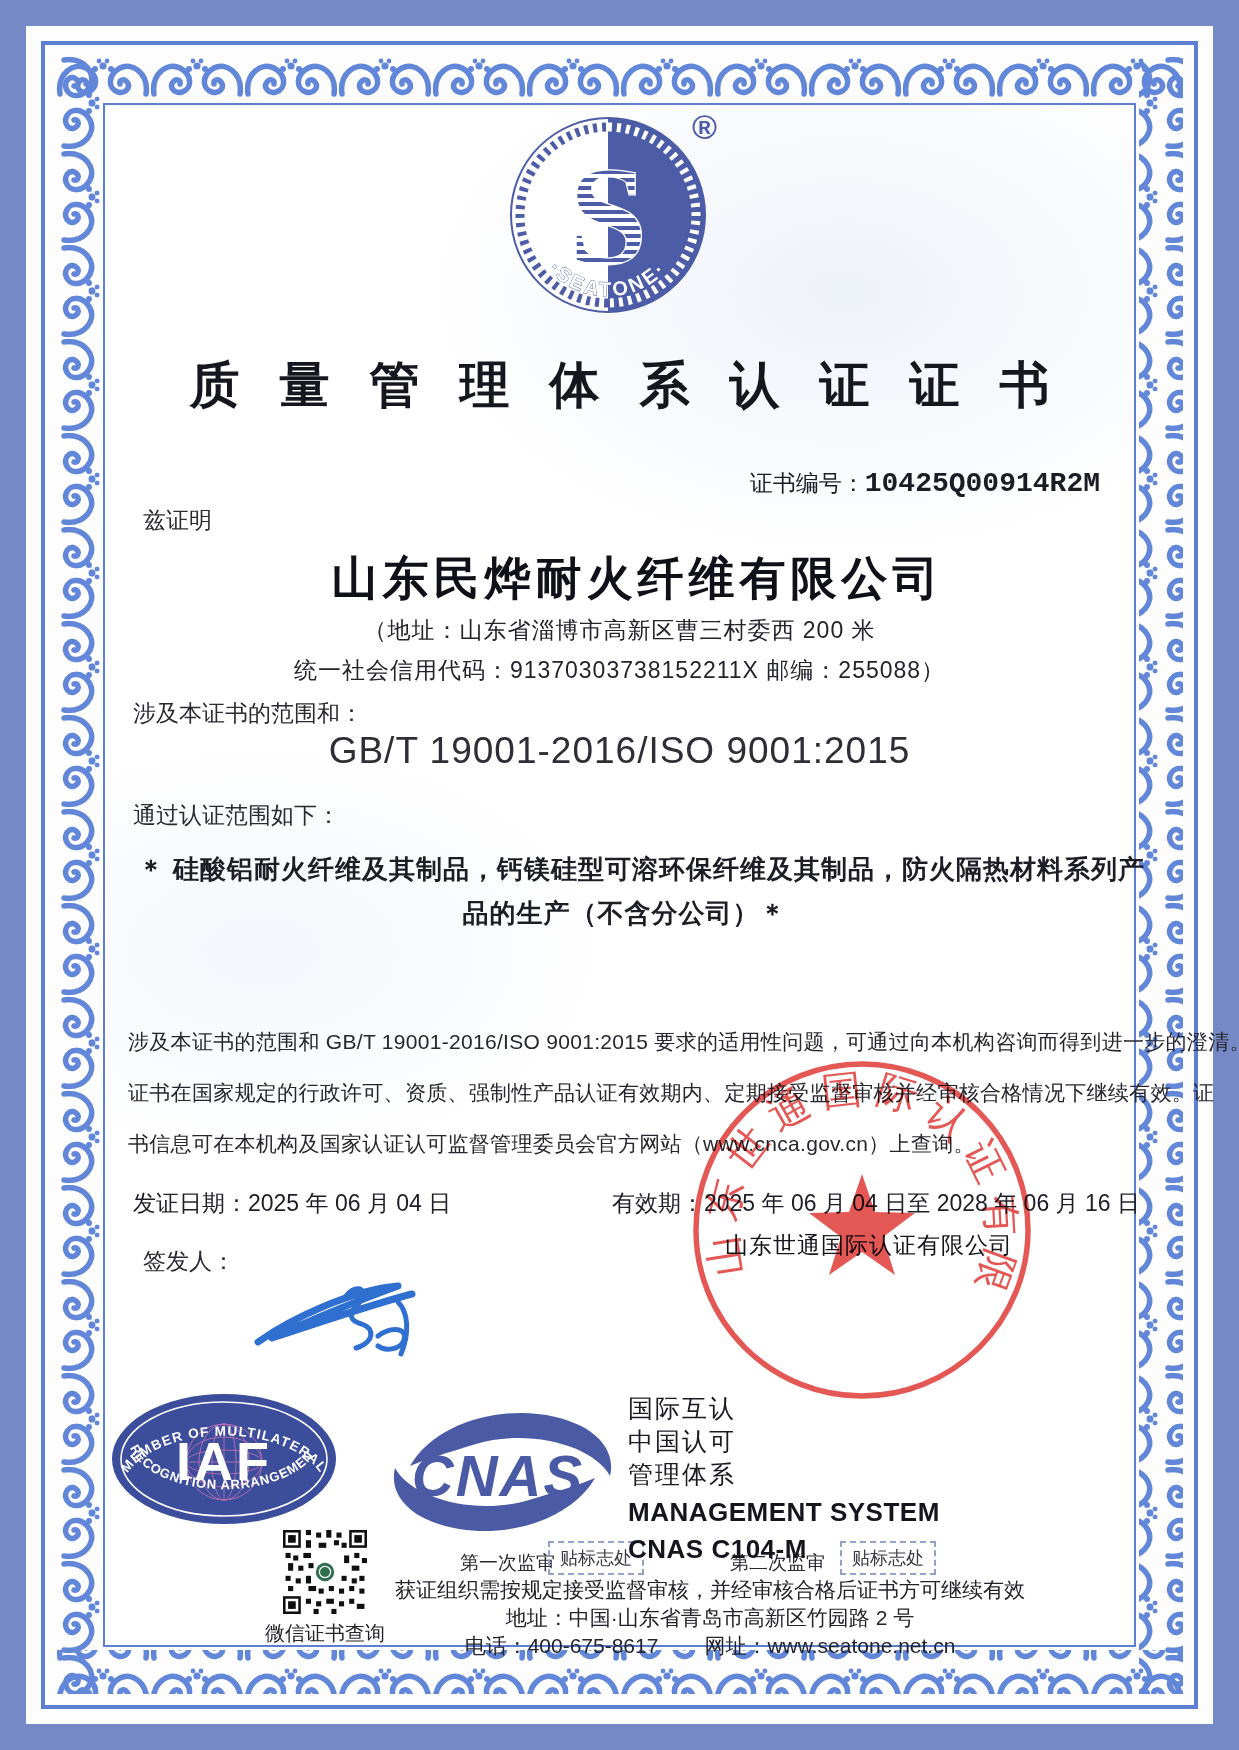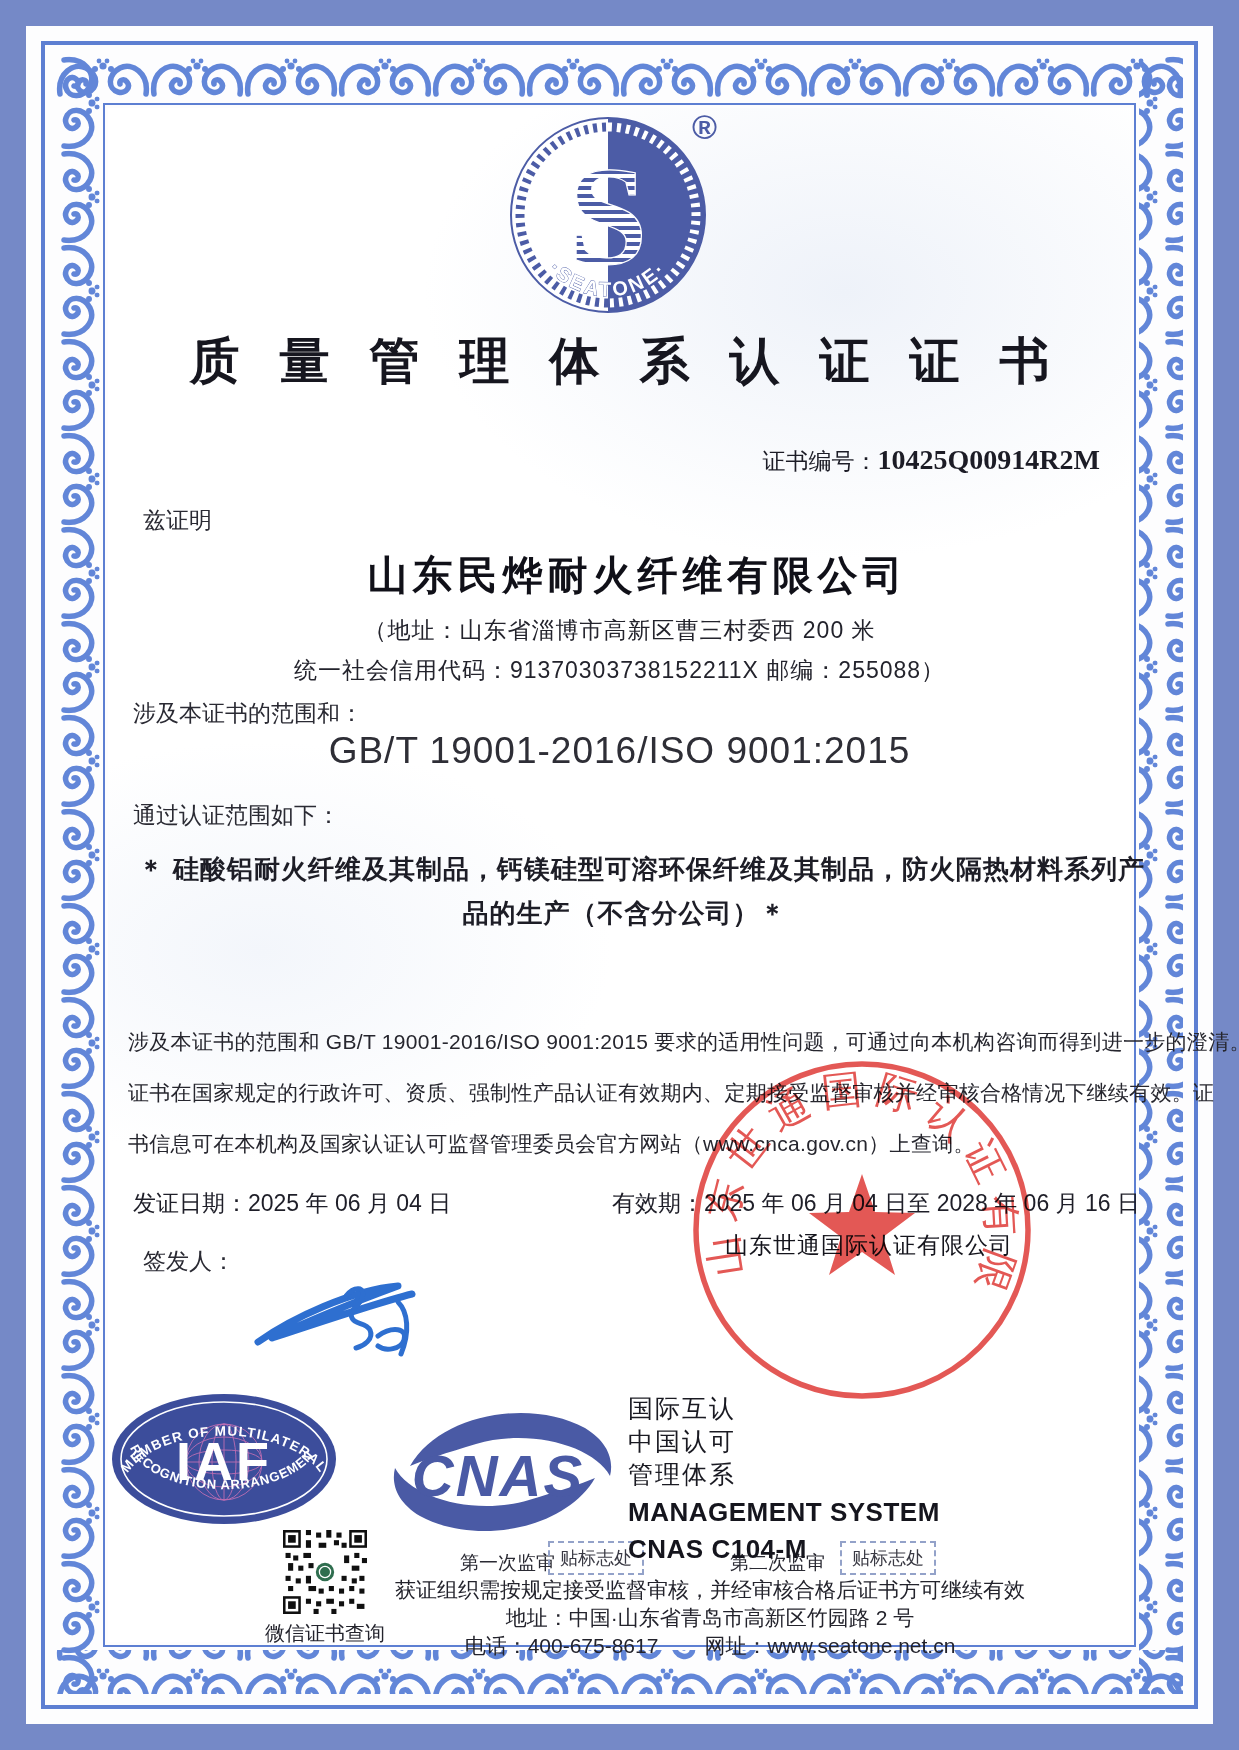--- a/index.html
+++ b/index.html
@@ -14,30 +14,30 @@
   .border-pattern-svg{position:absolute;left:56px;top:56px;}
   .content-wash{
     position:absolute;inset:108px;
     background:
       radial-gradient(ellipse 600px 380px at 72% 12%, #eef2f9 0%, rgba(255,255,255,0) 70%),
       radial-gradient(ellipse 500px 300px at 15% 55%, #f3f6fb 0%, rgba(255,255,255,0) 70%),
       #ffffff;
   }
   .abs{position:absolute;}
   .center-row{left:0;right:0;text-align:center;}
-  .serif{font-family:Liberation Serif, serif;}
+  .serif{font-family:Liberation Mono, monospace;margin-top:24px;}
   .cert-title{
     top:328px;font-size:50px;font-weight:bold;color:#16161f;
     letter-spacing:40px;padding-left:40px;white-space:nowrap;
   }
   .certno-row{top:444px;right:139px;white-space:nowrap;color:#1c1c26;}
   .certno-label{font-size:23px;}
   .certno-value{font-size:28px;font-weight:bold;}
   .label-sm{font-size:23px;color:#2a2a33;}
-  .company{top:548px;font-size:40px;font-weight:bold;color:#101018;letter-spacing:5px;white-space:nowrap;padding-left:36px;}
+  .company{top:548px;font-size:46px;font-weight:bold;color:#101018;letter-spacing:5px;white-space:nowrap;padding-left:36px;}
   .addr{font-size:23px;color:#23232c;white-space:nowrap;letter-spacing:1px;}
   .standard{top:730px;font-size:37px;color:#2e2e36;letter-spacing:1px;white-space:nowrap;}
   .scope{font-size:26px;font-weight:600;color:#1d1d26;white-space:nowrap;letter-spacing:1px;}
   .notice{font-size:21px;color:#26262e;white-space:nowrap;letter-spacing:0.3px;}
   .date-line{font-size:23px;color:#1e1e28;white-space:nowrap;}
   .issuer{top:1230px;left:725px;font-size:23px;color:#14141c;letter-spacing:1px;z-index:3;}
   .seal{z-index:4;mix-blend-mode:multiply;opacity:0.88;}
   .cn-block{left:628px;top:1392px;color:#1a1a22;z-index:2;}
   .cn-block .zh{font-size:25px;line-height:33px;letter-spacing:2px;}
   .cn-block .en{font-size:26px;font-weight:bold;letter-spacing:0.5px;margin-top:6px;color:#15151d;}

